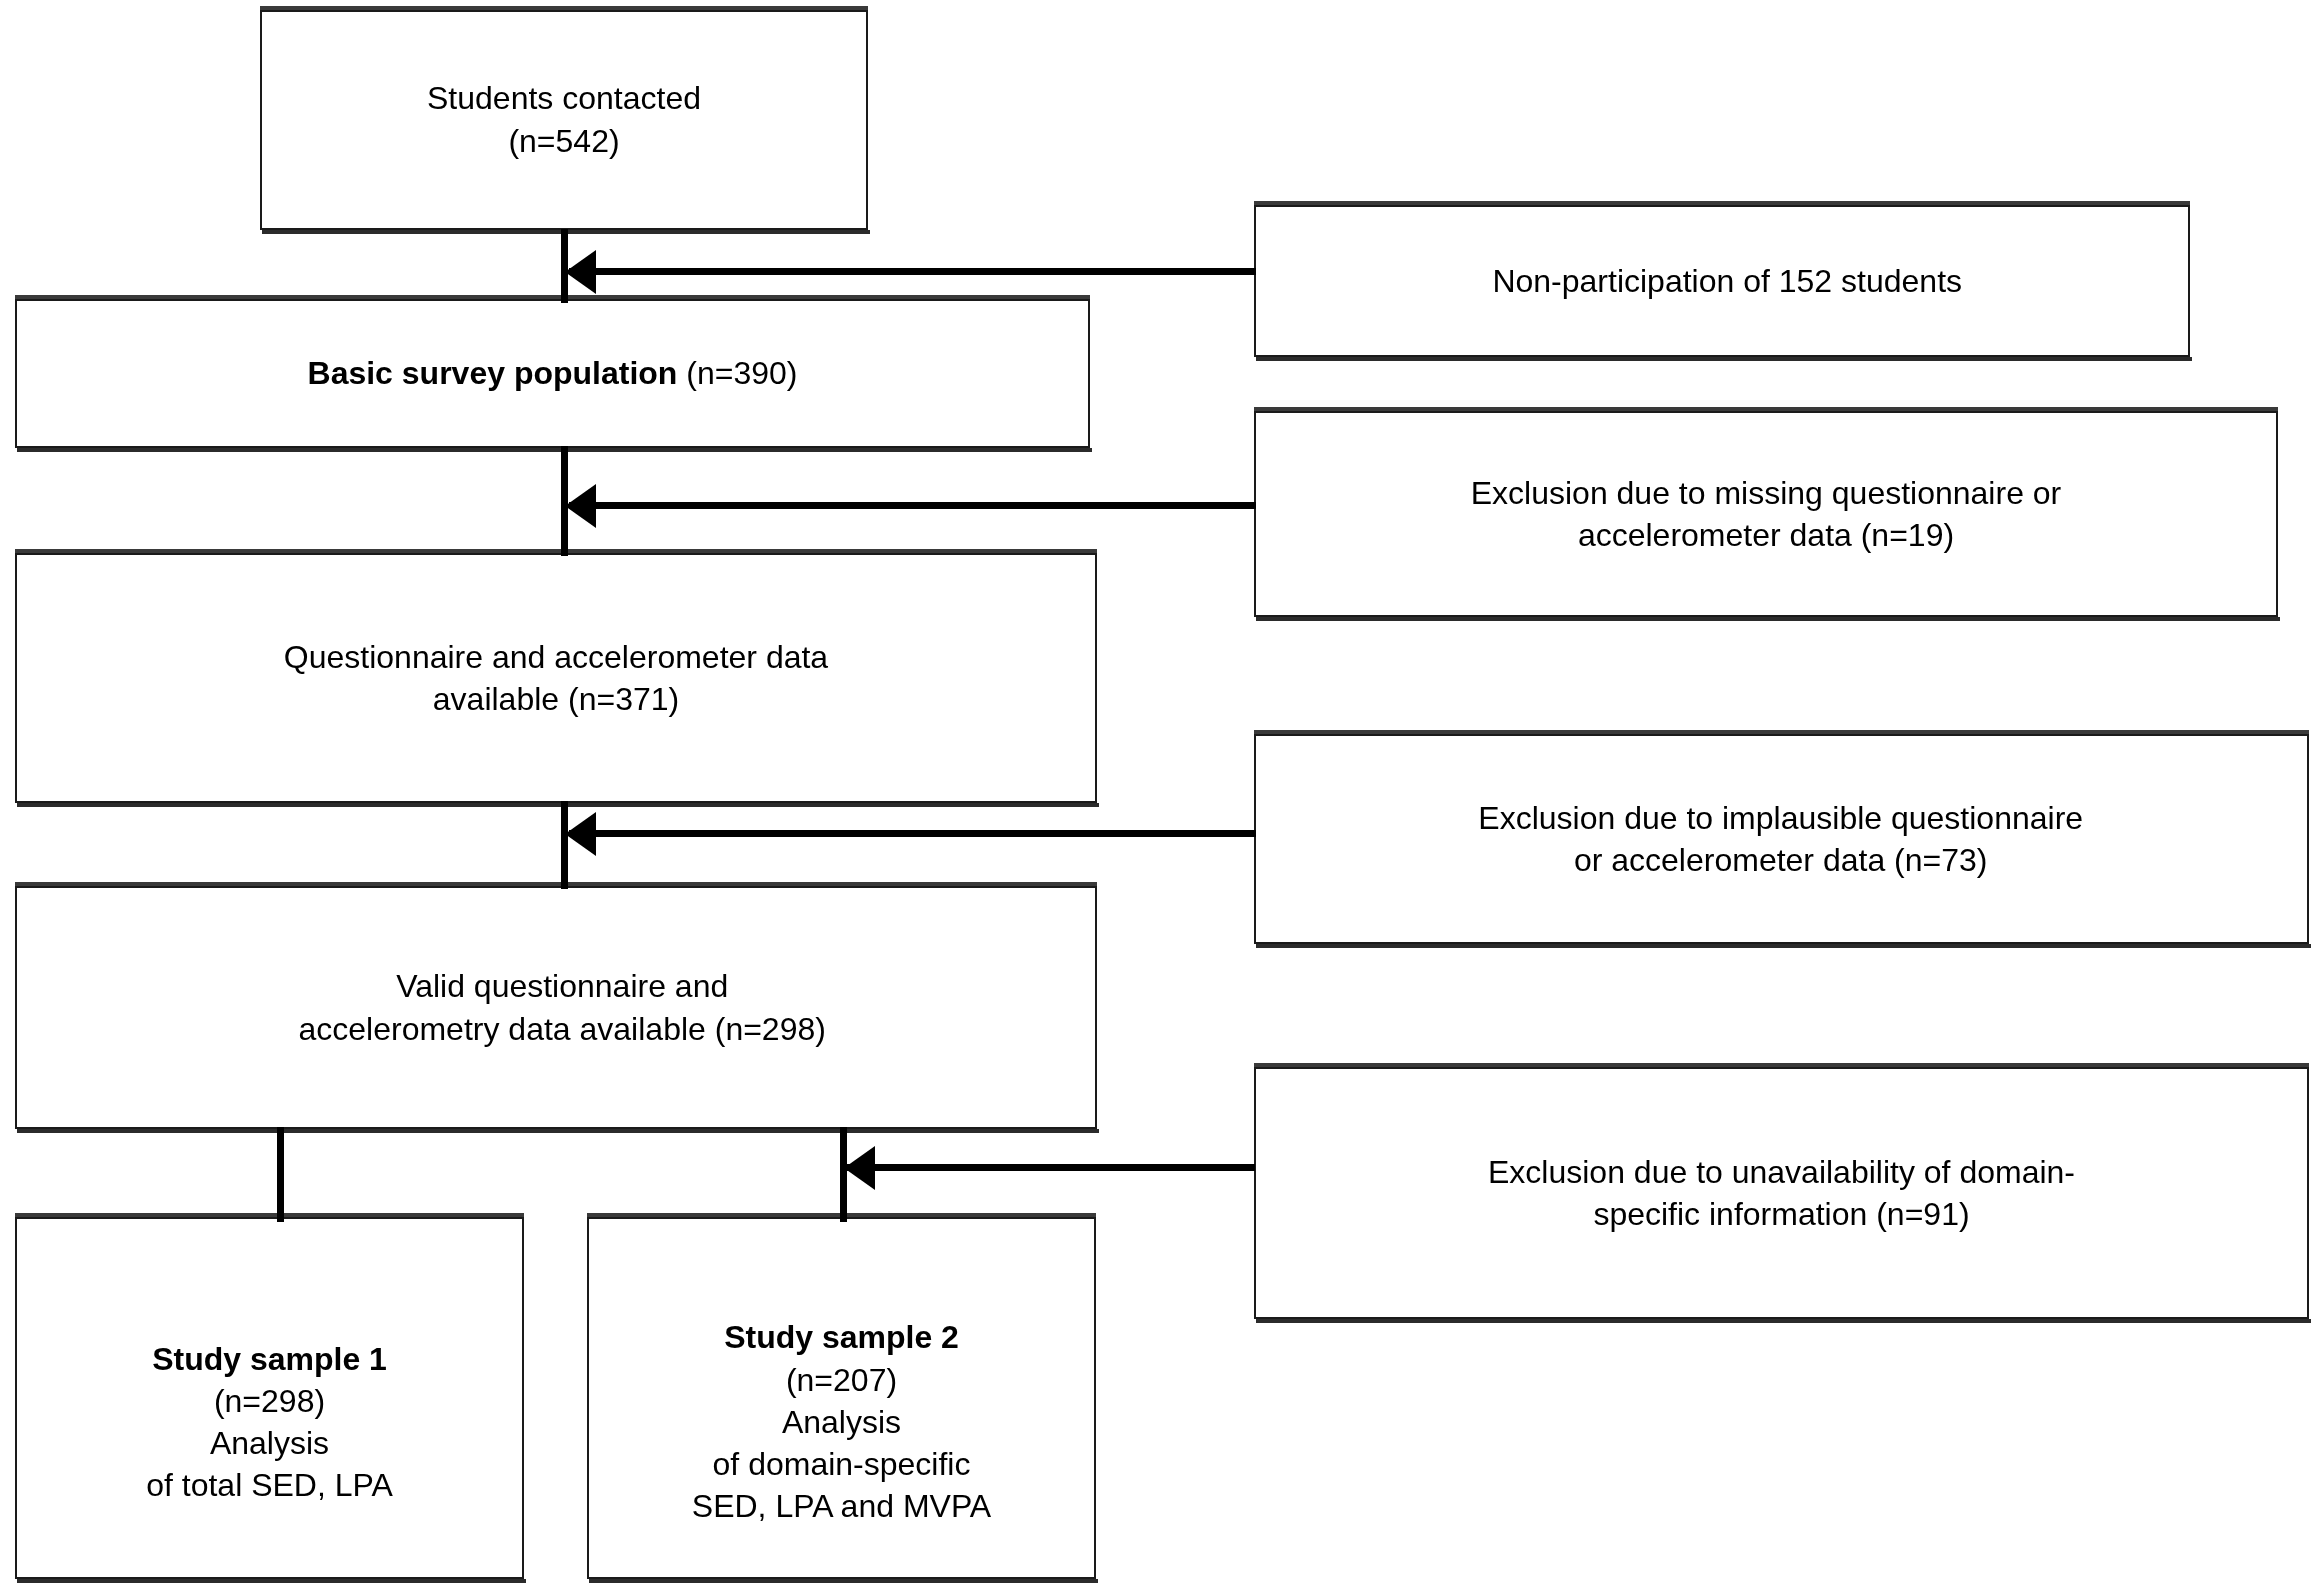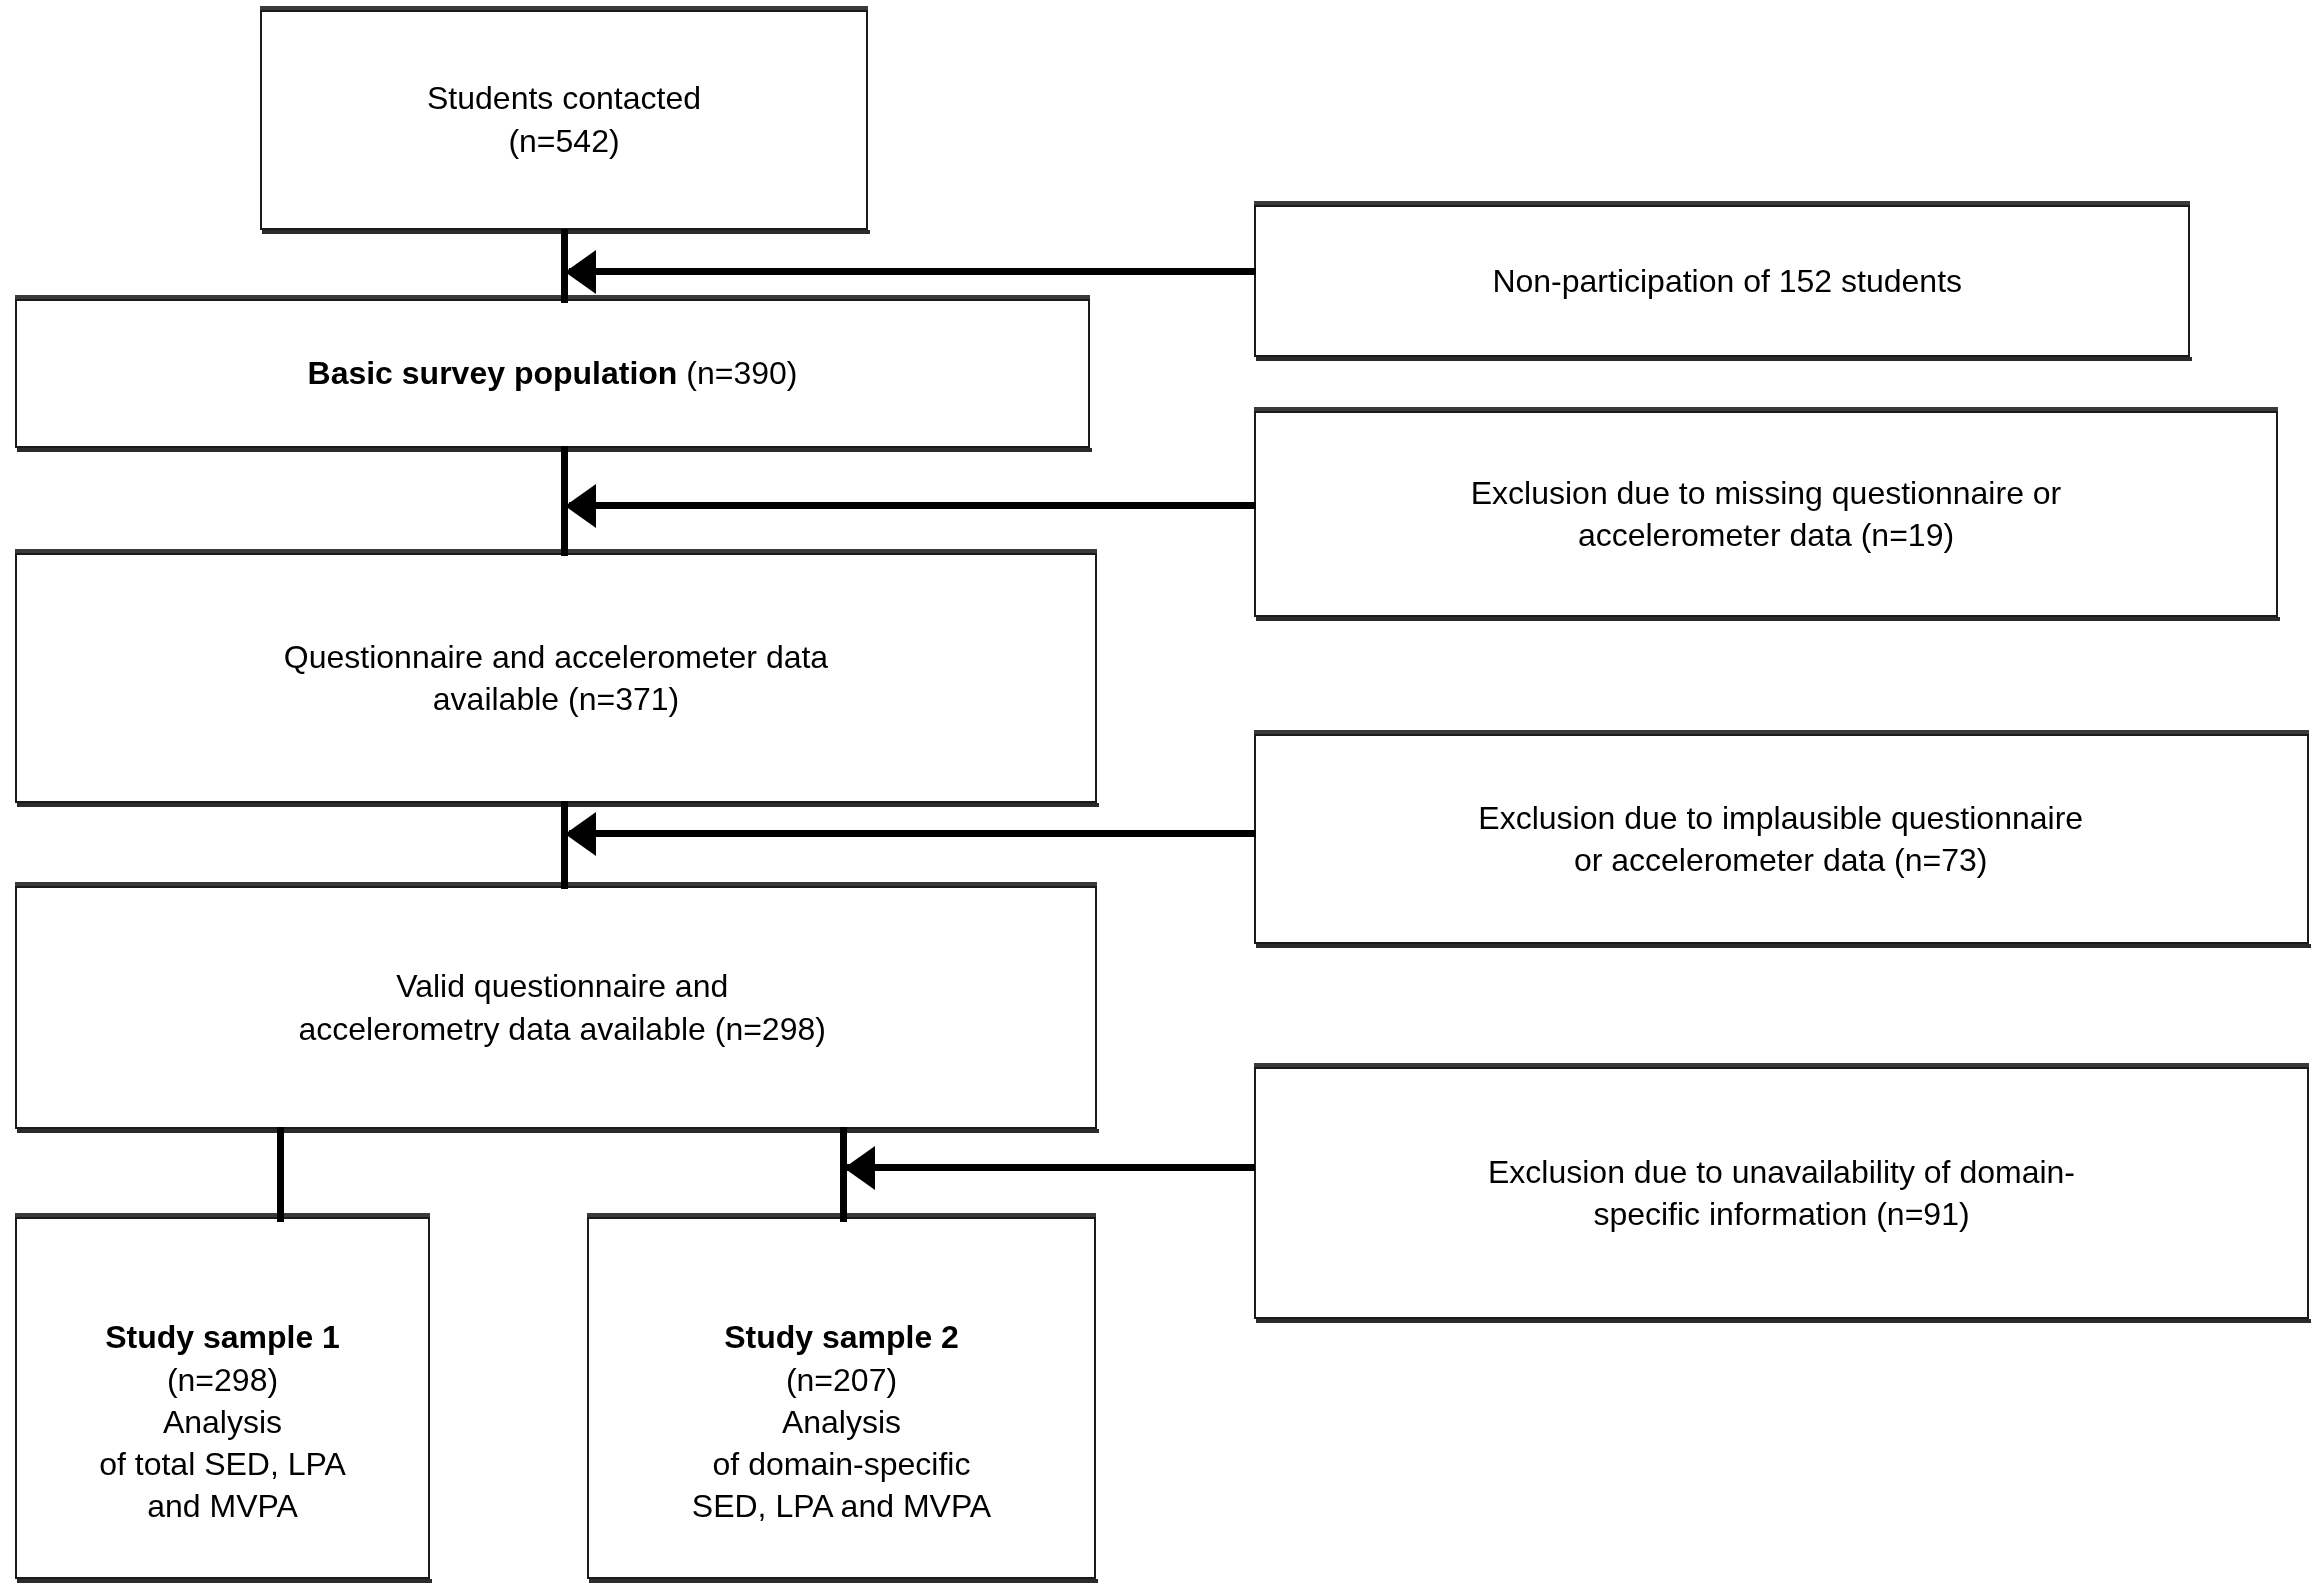--- a/index.html
+++ b/index.html
@@ -131,27 +131,26 @@
     </div>
   </div>
 
   <div class="box" style="left:1254px; top:1067px; width:1055px; height:252px;">
     <div class="inner">
       <span class="line">Exclusion due to unavailability of domain-</span>
       <span class="line">specific information (n=91)</span>
     </div>
   </div>
 
-  <div class="box" style="left:15px; top:1217px; width:415px; height:362px;">
+  <div class="box" style="left:15px; top:1217px; width:509px; height:362px;">
     <div class="inner">
       <span class="line b">Study sample 1</span>
       <span class="line">(n=298)</span>
       <span class="line">Analysis</span>
       <span class="line">of total SED, LPA</span>
-      <span class="line">and MVPA</span>
     </div>
   </div>
 
   <div class="box" style="left:587px; top:1217px; width:509px; height:362px;">
     <div class="inner">
       <span class="line b">Study sample 2</span>
       <span class="line">(n=207)</span>
       <span class="line">Analysis</span>
       <span class="line">of domain-specific</span>
       <span class="line">SED, LPA and MVPA</span>

